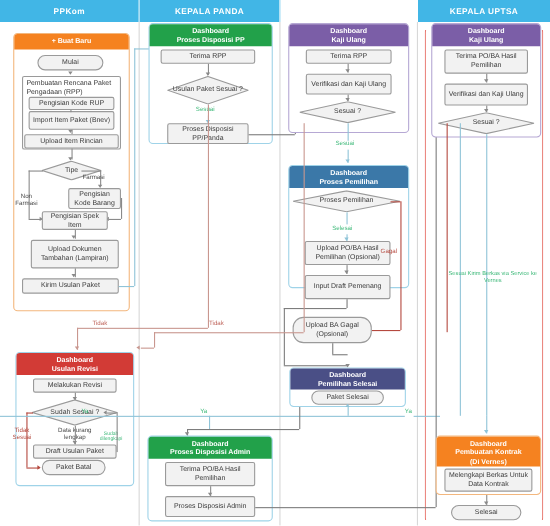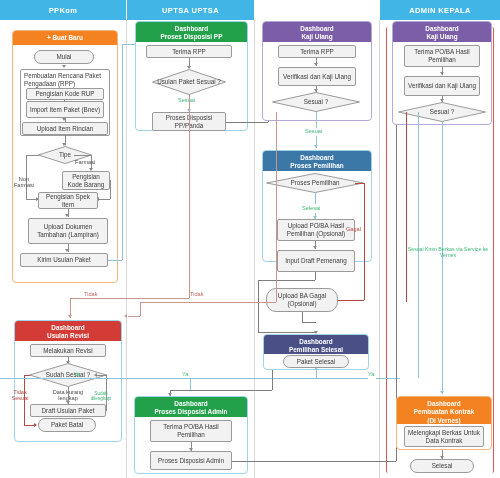--- a/index.html
+++ b/index.html
@@ -68,24 +68,24 @@
 </style>
 </head>
 <body>
 
 <div id="canvas">
 
   <div class="lane-head first" style="left:0;width:127px;">
     <span>PPKom</span>
   </div>
   <div class="lane-head" style="left:127px;width:128px;">
-    <span>UPTSA UPTSA</span>
+    <span>KEPALA PANDA</span>
   </div>
   <div class="lane-head" style="left:380px;width:120px;border-right:none;">
-    <span>ADMIN KEPALA</span>
+    <span>KEPALA UPTSA</span>
   </div>
 
   <div class="lane-col" style="left:0;width:127px;"></div>
   <div class="lane-col" style="left:127px;width:128px;"></div>
   <div class="lane-col" style="left:255px;width:125px;"></div>
   <div class="lane-col" style="left:380px;width:120px;border-right:none;"></div>
 
   <div class="redframe" style="left:386px;top:27px;width:108px;height:446px;border-top:none;border-bottom:none;"></div>
 
   <div class="panel" style="left:12px;top:30px;width:106px;height:253px;border:1px solid #f3b77e;background:#fff;">

